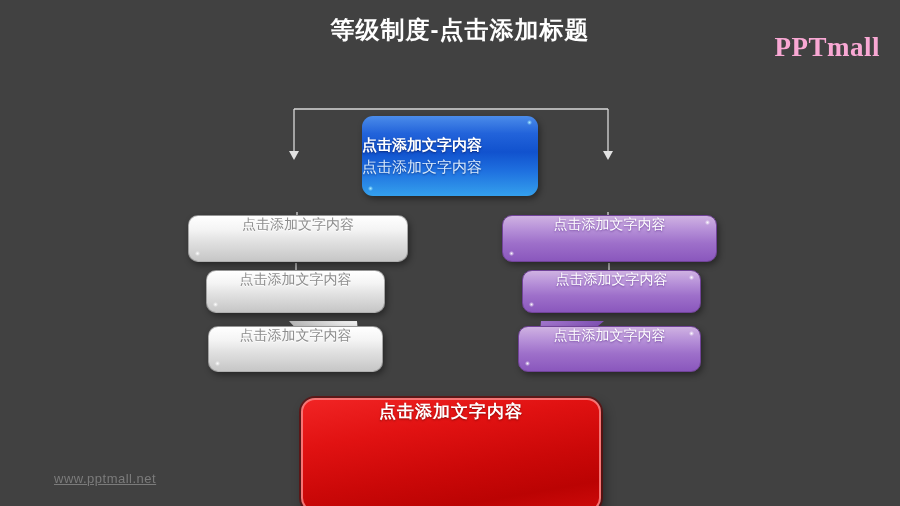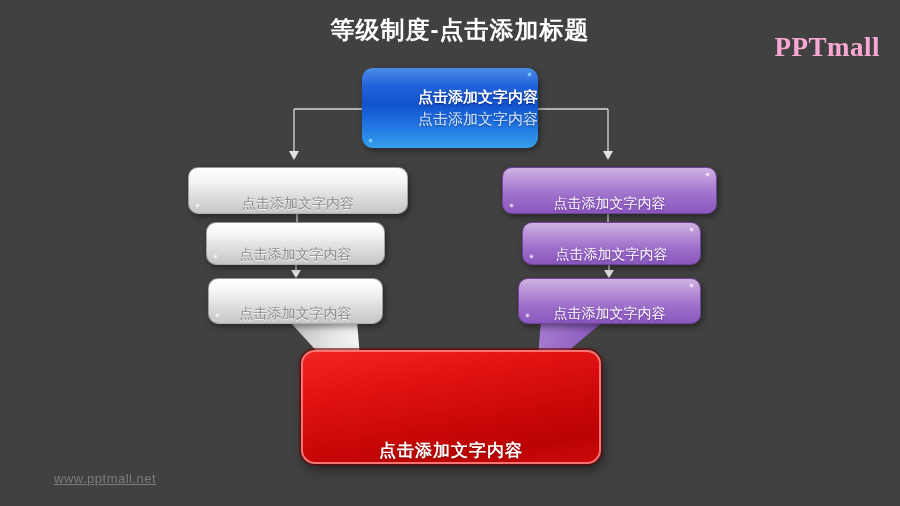--- a/index.html
+++ b/index.html
@@ -24,23 +24,24 @@
     position:absolute;left:54px;top:471px;
     color:#7b7b7b;font-size:13px;letter-spacing:0.5px;text-decoration:underline;
   }
 
   svg.connectors{position:absolute;inset:0;z-index:1;}
   svg.connectors line{stroke:#d9d9d9;stroke-width:1.3;}
   svg.connectors polygon{fill:#e2e2e2;}
 
   .node{
     position:absolute;z-index:2;
-    display:flex;align-items:flex-end;justify-content:center;
+    display:flex;align-items:flex-start;justify-content:center;
     border-radius:10px;font-size:14px;
     box-shadow:2px 3px 6px rgba(0,0,0,0.40);
+    margin-top:48px;
   }
   .node-root{
     left:362px;top:68px;width:176px;height:80px;
     background:linear-gradient(180deg,#4b8cea 0%,#2263da 22%,#1152ce 45%,#1e6fdf 68%,#34a0ed 100%);
     flex-direction:column;justify-content:center;gap:3px;
     border-radius:11px;
   }
   .node-root .l1{color:#ffffff;font-weight:bold;font-size:15px;text-shadow:0 1px 2px rgba(0,10,60,0.55);}
   .node-root .l2{color:#d9eafc;font-size:15px;text-shadow:0 1px 2px rgba(0,10,60,0.45);}
 

